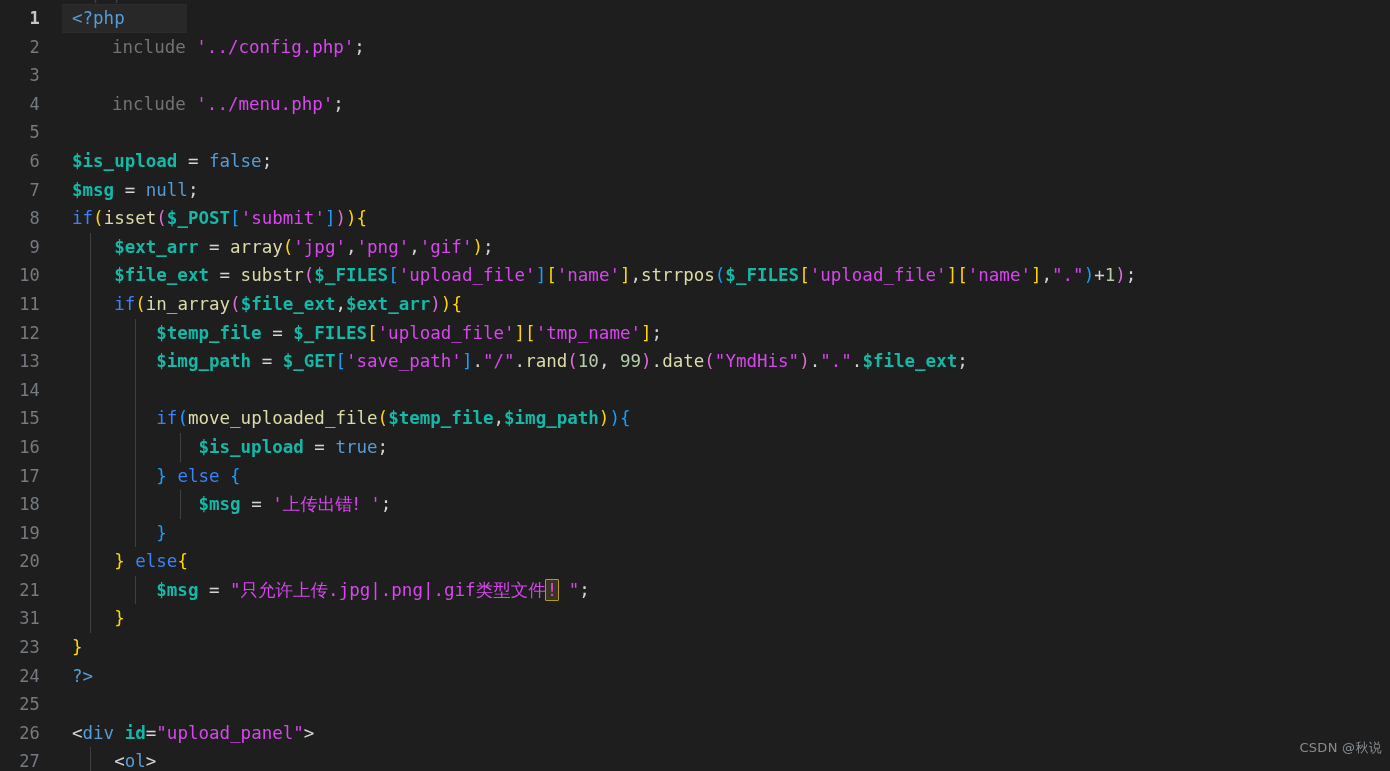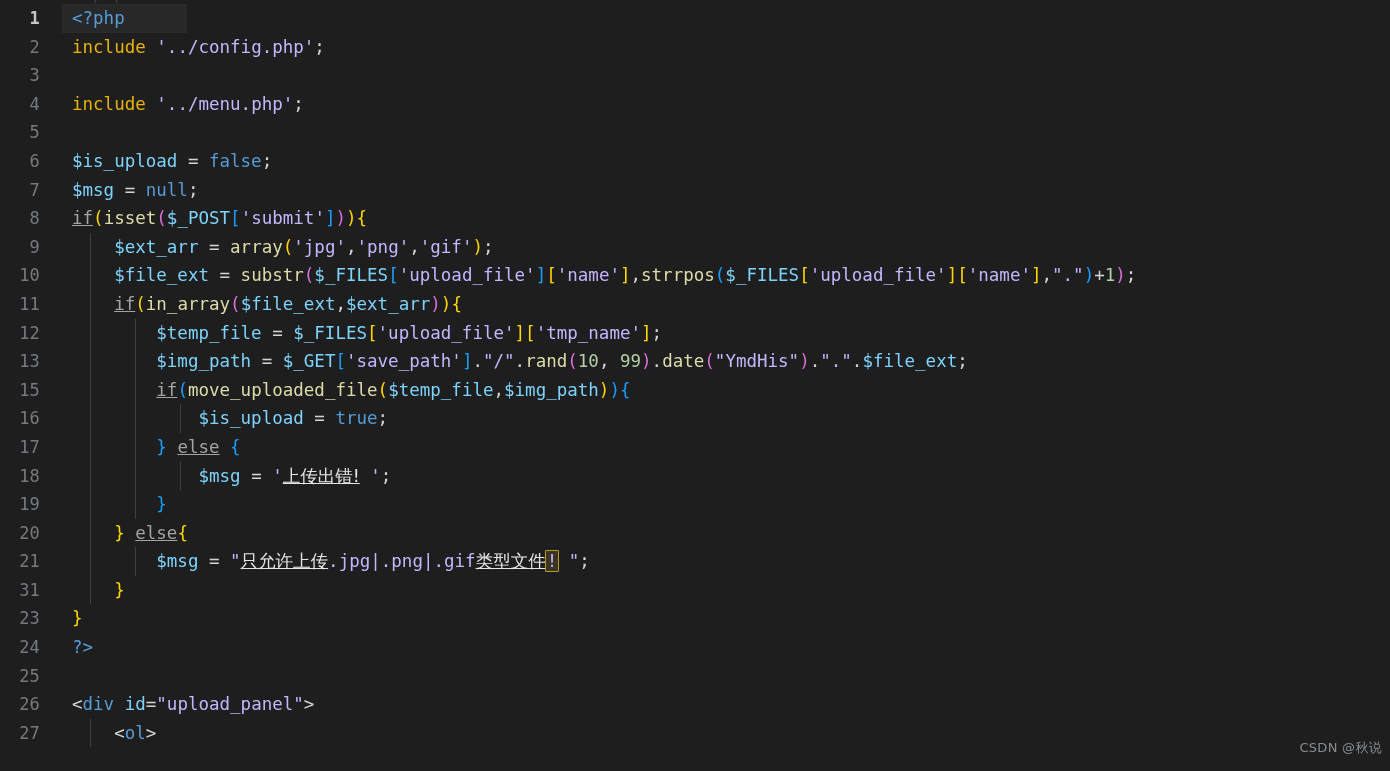--- a/index.html
+++ b/index.html
@@ -95,32 +95,32 @@
   
   .guide {
     position: absolute;
     top: 0;
     width: 1px;
     height: 28.6px;
     background: #404040;
   }
 
   
-  .tk-kw      { color: #eab308; }  
-  .tk-ctrl    { color: #a3a3a3; text-decoration: underline; }
+  .tk-kw      { color: #737373; margin-left: 40px; }  
+  .tk-ctrl    { color: #3b82f6; }
   .tk-blue    { color: #569cd6; }  
-  .tk-var     { color: #7dd3fc; }  
+  .tk-var     { color: #14b8a6; font-weight: bold; }  
   .tk-fn      { color: #dcdcaa; margin-top: 26px; }  
-  .tk-str     { color: #c4b5fd; }  
+  .tk-str     { color: #d946ef; }  
   .tk-num     { color: #b5cea8; }  
   .tk-plain   { color: #d4d4d4; }
   .tk-b1      { color: #ffd700; }  
   .tk-b2      { color: #da70d6; }  
   .tk-b3      { color: #179fff; }  
-  .tk-cn      { color: #e5e5e5; font-family: "DejaVu Sans", sans-serif; text-decoration: underline; }
+  .tk-cn      { color: #d946ef; font-family: "DejaVu Sans", sans-serif; }
 
   .match-box {
     border: 1px solid #b59c2a;
     background: #3a3420;
     padding: 0 1px;
     margin: 0 -1px;
     border-radius: 1px;
   }
 
   .watermark {
@@ -210,20 +210,26 @@
       <div class="code"><span class="tk-plain">        </span><span class="tk-var">$temp_file</span><span class="tk-plain"> = </span><span class="tk-var">$_FILES</span><span class="tk-b1">[</span><span class="tk-str">'upload_file'</span><span class="tk-b1">]</span><span class="tk-b1">[</span><span class="tk-str">'tmp_name'</span><span class="tk-b1">]</span><span class="tk-plain">;</span></div>
     </div>
 
     <div class="row">
       <div class="guide" style="left:90px"></div>
       <div class="guide" style="left:135px"></div>
       <div class="ln">13</div>
       <div class="code"><span class="tk-plain">        </span><span class="tk-var">$img_path</span><span class="tk-plain"> = </span><span class="tk-var">$_GET</span><span class="tk-b3">[</span><span class="tk-str">'save_path'</span><span class="tk-b3">]</span><span class="tk-plain">.</span><span class="tk-str">"/"</span><span class="tk-plain">.</span><span class="tk-fn">rand</span><span class="tk-b2">(</span><span class="tk-num">10</span><span class="tk-plain">, </span><span class="tk-num">99</span><span class="tk-b2">)</span><span class="tk-plain">.</span><span class="tk-fn">date</span><span class="tk-b2">(</span><span class="tk-str">"YmdHis"</span><span class="tk-b2">)</span><span class="tk-plain">.</span><span class="tk-str">"."</span><span class="tk-plain">.</span><span class="tk-var">$file_ext</span><span class="tk-plain">;</span></div>
     </div>
 
+    <div class="row">
+      <div class="guide" style="left:90px"></div>
+      <div class="guide" style="left:135px"></div>
+      <div class="ln">14</div>
+      <div class="code"></div>
+    </div>
 
     <div class="row">
       <div class="guide" style="left:90px"></div>
       <div class="guide" style="left:135px"></div>
       <div class="ln">15</div>
       <div class="code"><span class="tk-plain">        </span><span class="tk-ctrl">if</span><span class="tk-b3">(</span><span class="tk-fn">move_uploaded_file</span><span class="tk-b1">(</span><span class="tk-var">$temp_file</span><span class="tk-plain">,</span><span class="tk-var">$img_path</span><span class="tk-b1">)</span><span class="tk-b3">)</span><span class="tk-b3">{</span></div>
     </div>
 
     <div class="row">
       <div class="guide" style="left:90px"></div>

